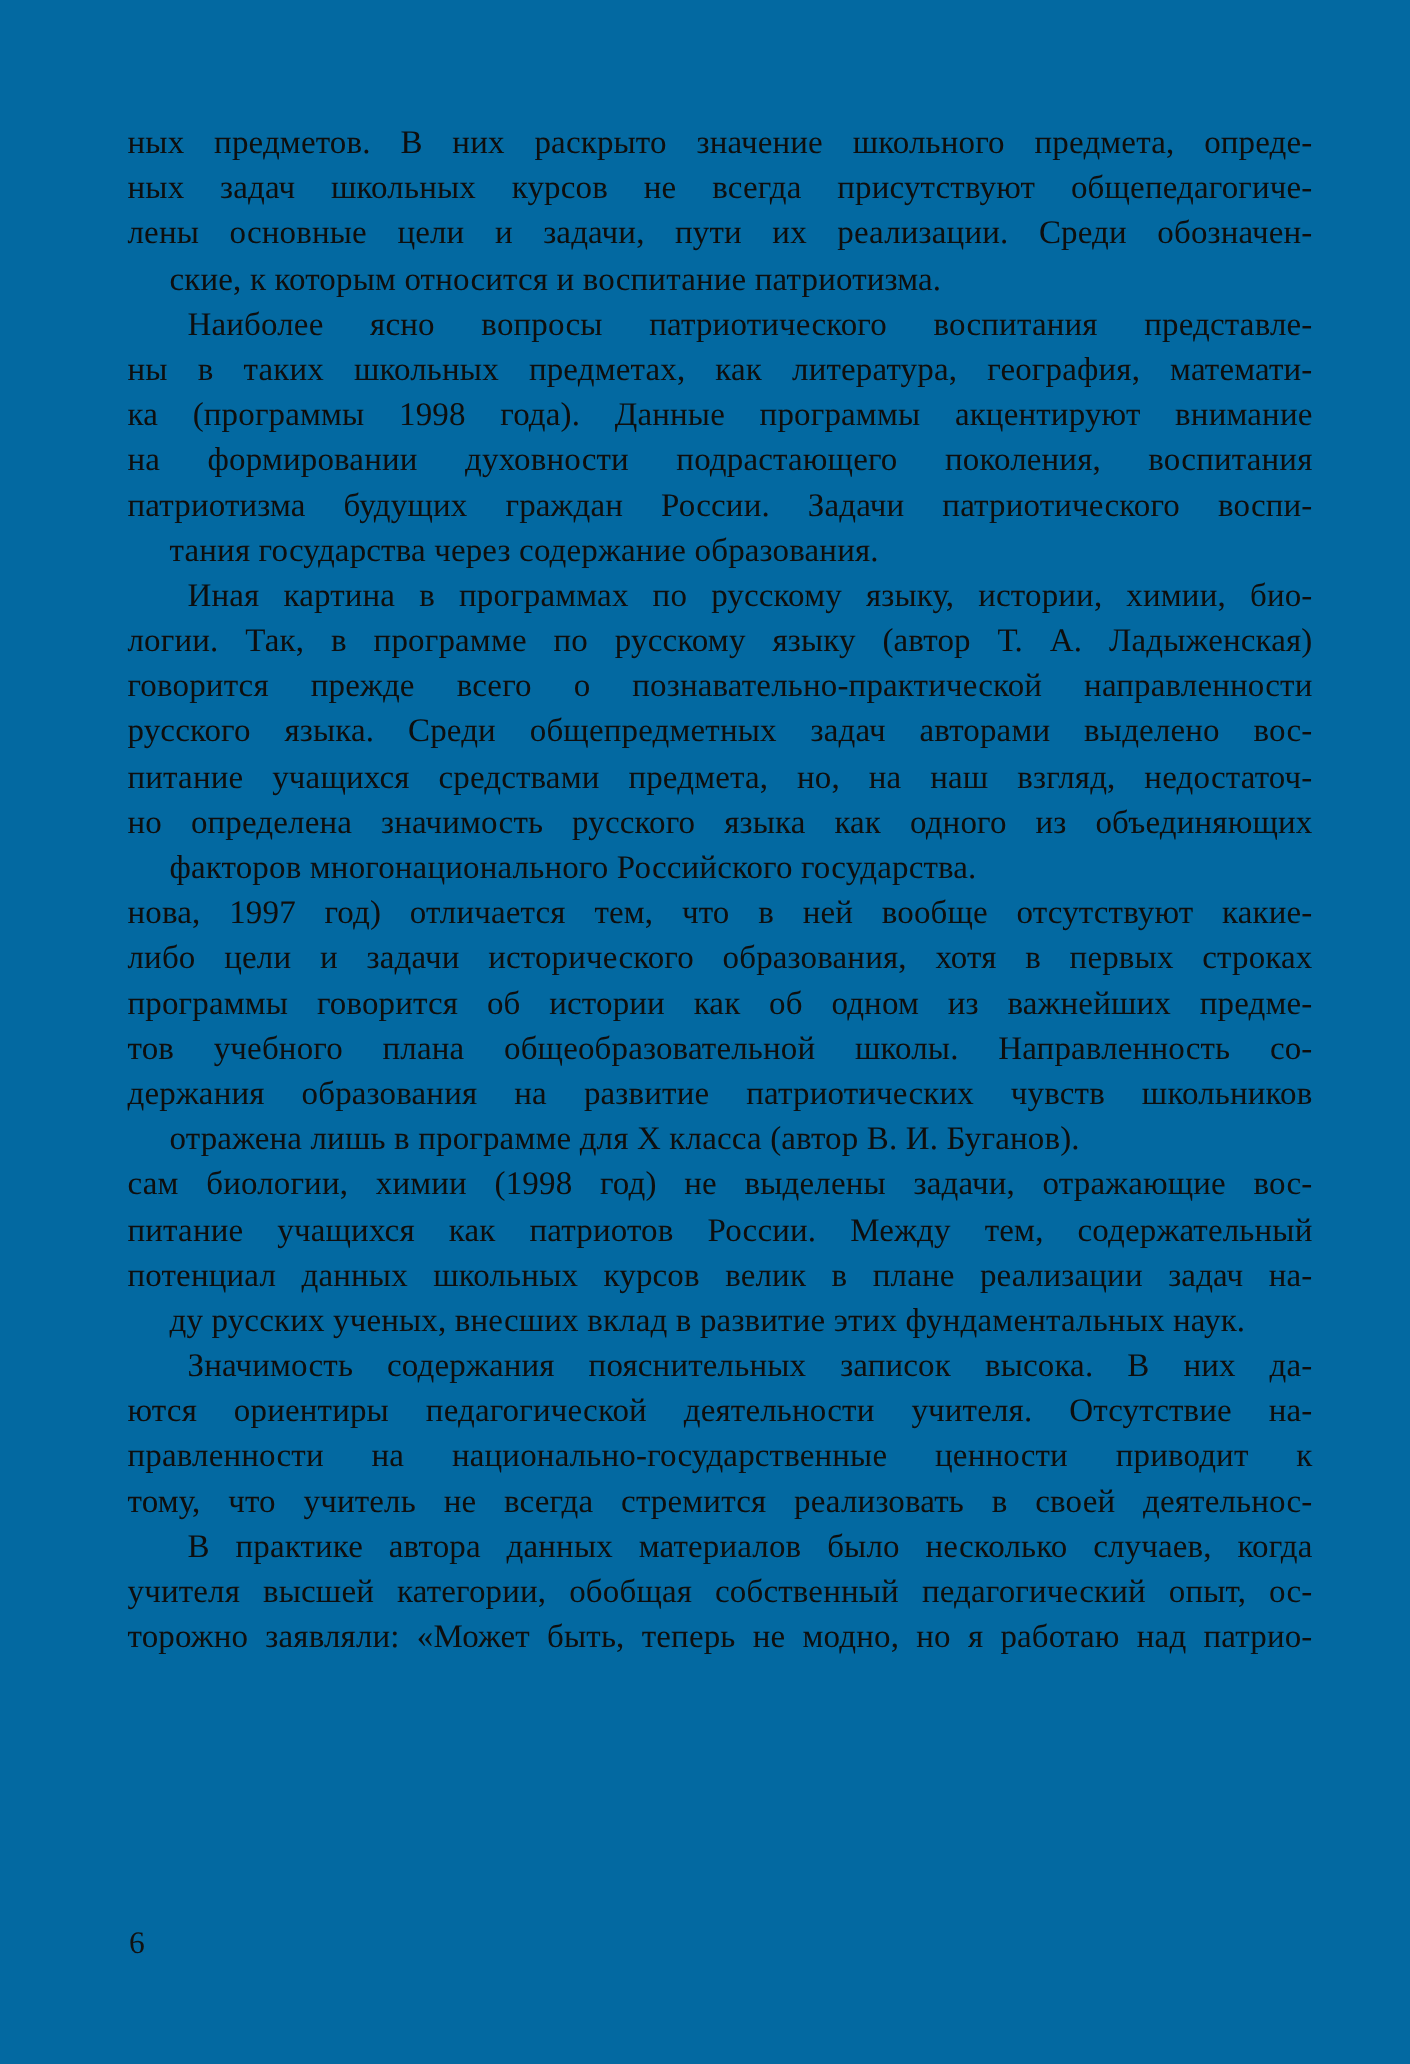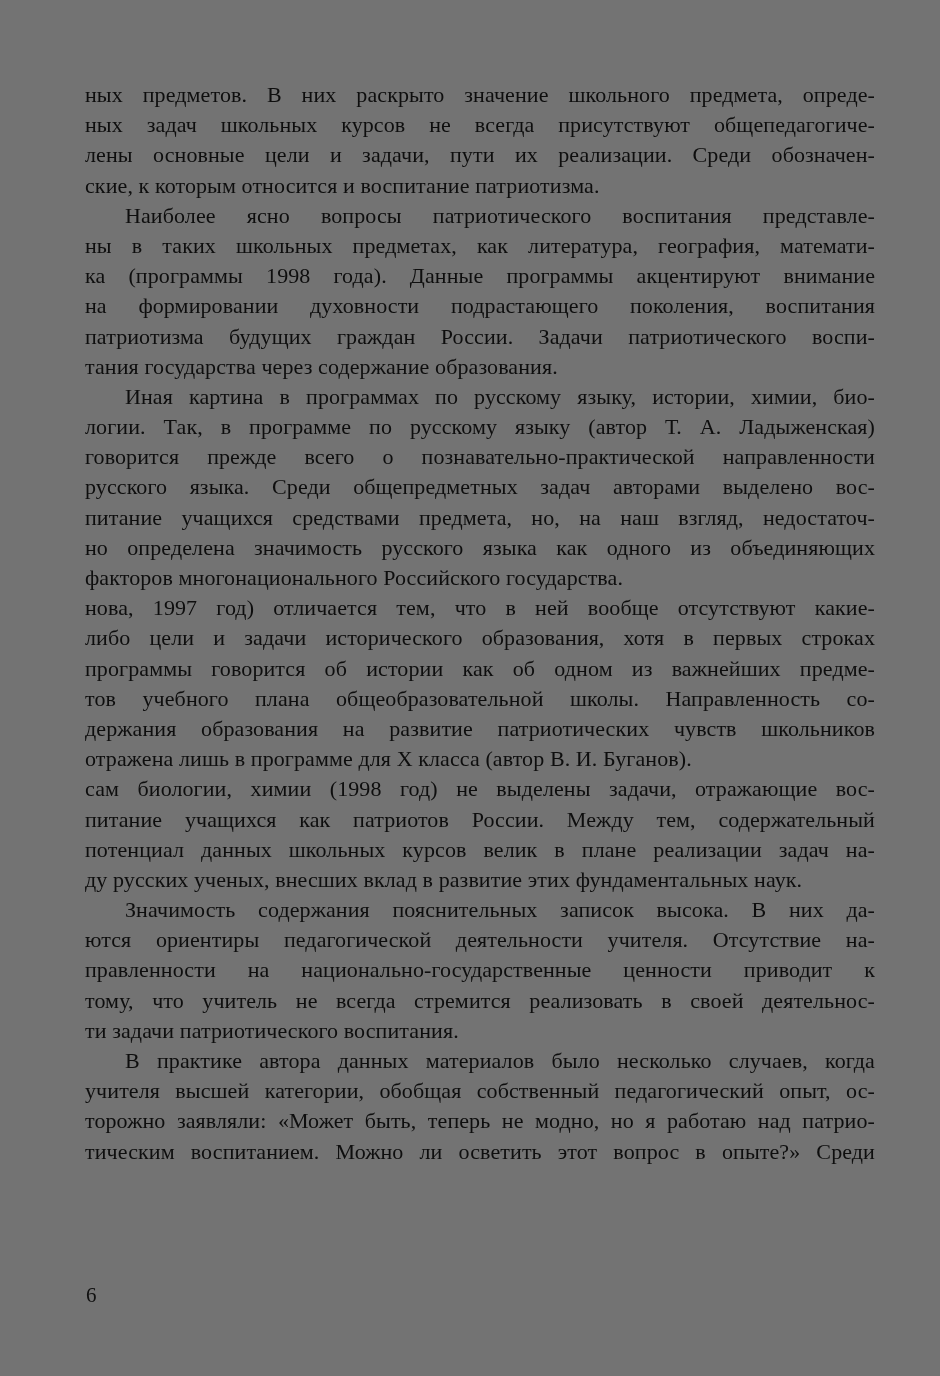--- a/index.html
+++ b/index.html
@@ -4,21 +4,21 @@
 <style>
   html, body {
     margin: 0;
     padding: 0;
     background: #ffffff;
   }
   .page {
     position: relative;
     width: 940px;
     height: 1376px;
-    background: #737373;
+    background: #0369a1;
     overflow: hidden;
     font-family: "Liberation Serif", "DejaVu Serif", serif;
     color: #0e0e0e;
   }
   .text-block {
     position: absolute;
     left: 85px;
     top: 80px;
     width: 790px;
   }
@@ -27,21 +27,21 @@
     width: 790px;
     height: 30.2px;
     line-height: 30.2px;
     font-size: 22px;
     text-align: justify;
     text-align-last: justify;
     white-space: normal;
     letter-spacing: 0.1px;
   }
   .line.indent { text-indent: 40px; }
-  .line.last { text-align-last: left; }
+  .line.last { text-align-last: left; margin-left: 28px; }
   .page-number {
     position: absolute;
     left: 86px;
     top: 1282px;
     font-size: 21px;
     line-height: 26px;
     color: #111;
   }
 </style>
 </head>
@@ -84,23 +84,21 @@
         <div class="line">сам биологии, химии (1998 год) не выделены задачи, отражающие вос-</div>
         <div class="line">питание учащихся как патриотов России. Между тем, содержательный</div>
         <div class="line">потенциал данных школьных курсов велик в плане реализации задач на-</div>
         <div class="line last">ду русских ученых, внесших вклад в развитие этих фундаментальных наук.</div>
       </div>
       <div class="para">
         <div class="line indent">Значимость содержания пояснительных записок высока. В них да-</div>
         <div class="line">ются ориентиры педагогической деятельности учителя. Отсутствие на-</div>
         <div class="line">правленности на национально-государственные ценности приводит к</div>
         <div class="line">тому, что учитель не всегда стремится реализовать в своей деятельнос-</div>
-        <div class="line last">ти задачи патриотического воспитания.</div>
       </div>
       <div class="para">
         <div class="line indent">В практике автора данных материалов было несколько случаев, когда</div>
         <div class="line">учителя высшей категории, обобщая собственный педагогический опыт, ос-</div>
         <div class="line">торожно заявляли: «Может быть, теперь не модно, но я работаю над патрио-</div>
-        <div class="line">тическим воспитанием. Можно ли осветить этот вопрос в опыте?» Среди</div>
       </div>
     </div>
   <div class="page-number">6</div>
 </div>
 
 </body></html>

